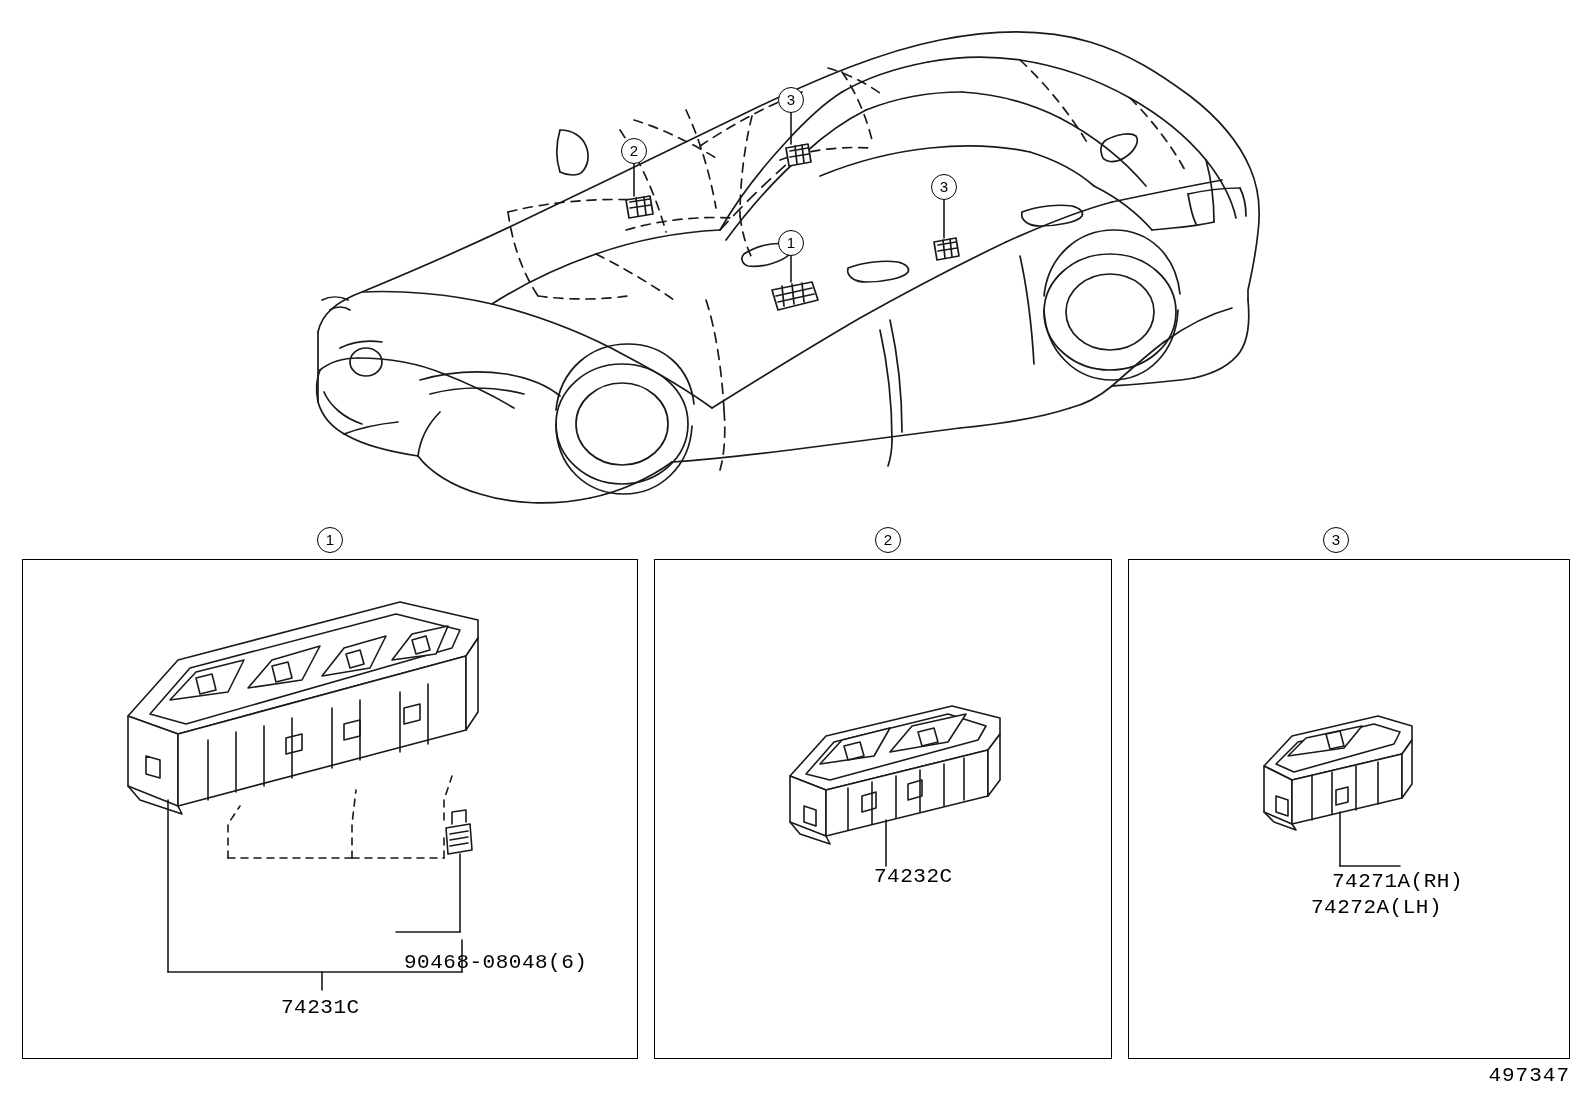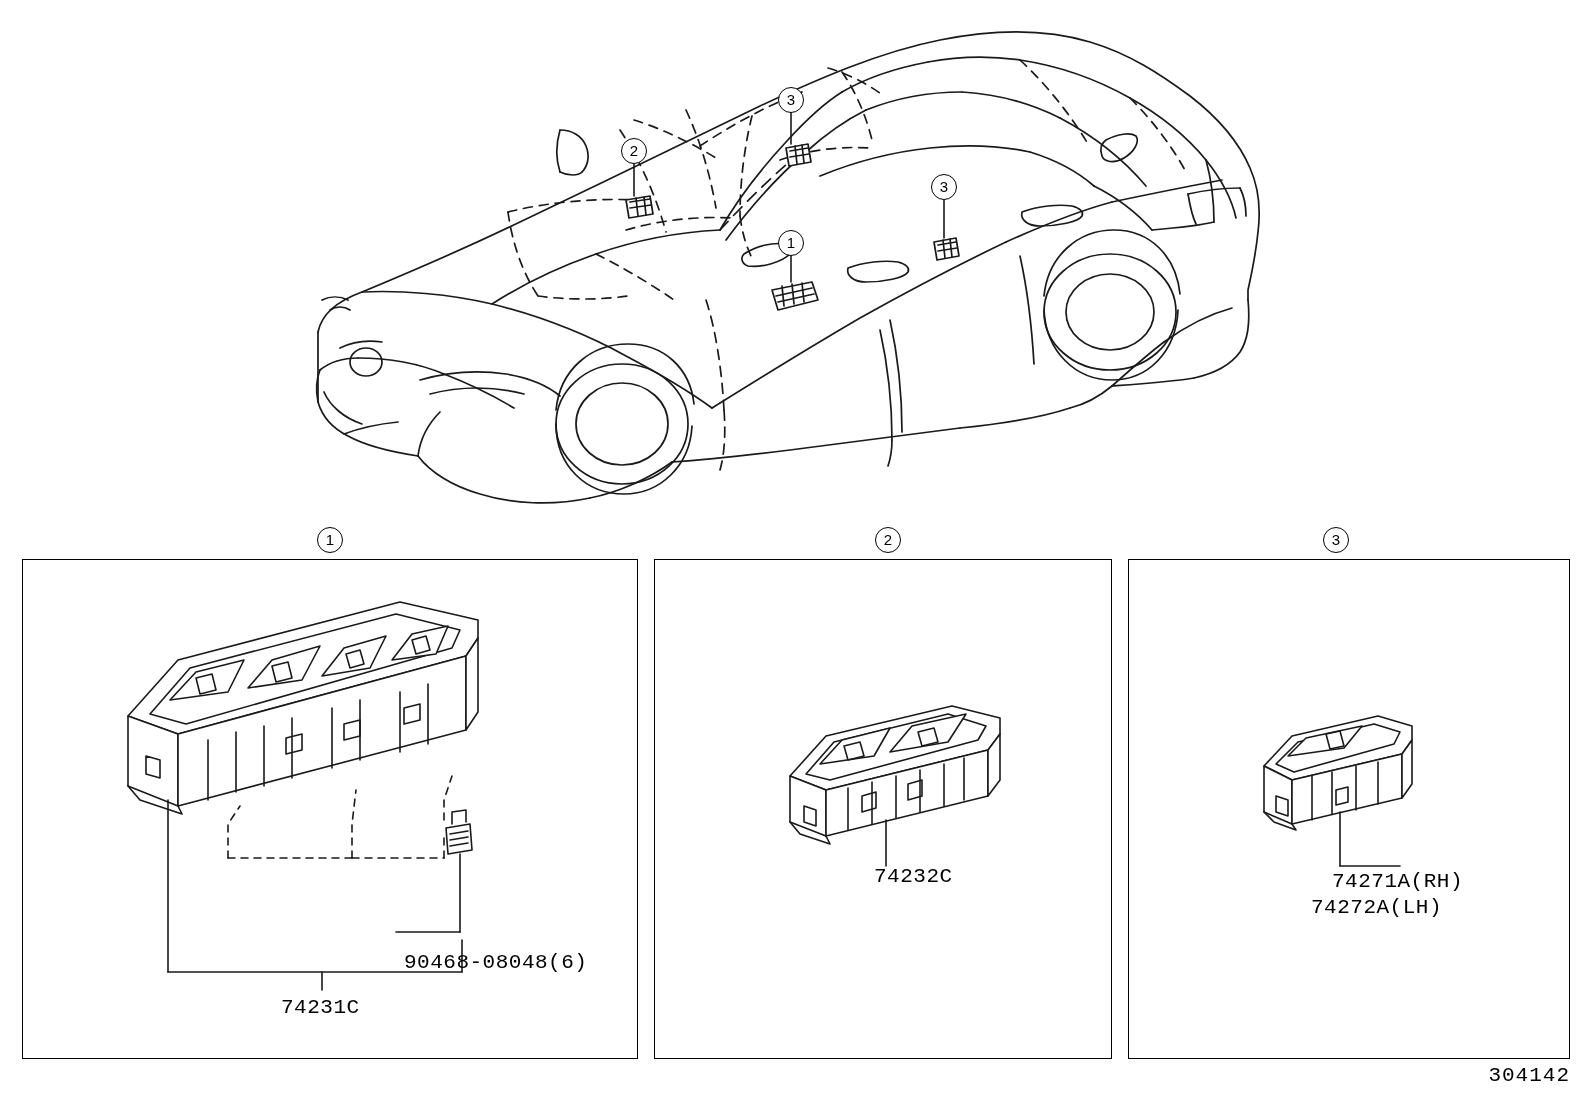--- a/index.html
+++ b/index.html
@@ -324,15 +324,15 @@
       <path d="M1276 796 L1288 800 L1288 816 L1276 812 Z"></path>
       <path d="M1264 812 L1274 822 L1296 830 L1292 824"></path>
 
       <path d="M1340 812 L1340 866"></path>
       <path d="M1340 866 L1400 866"></path>
     </g>
   </svg>
   <div class="part-label" style="left:1311px; top:870px;margin-left:21px;">74271A(RH)</div>
   <div class="part-label" style="left:1311px; top:896px;font-family:Liberation Mono, monospace;">74272A(LH)</div>
 
-  <div class="footer-code">304142</div>
+  <div class="footer-code">497347</div>
 
 </div>
 
 </body></html>

